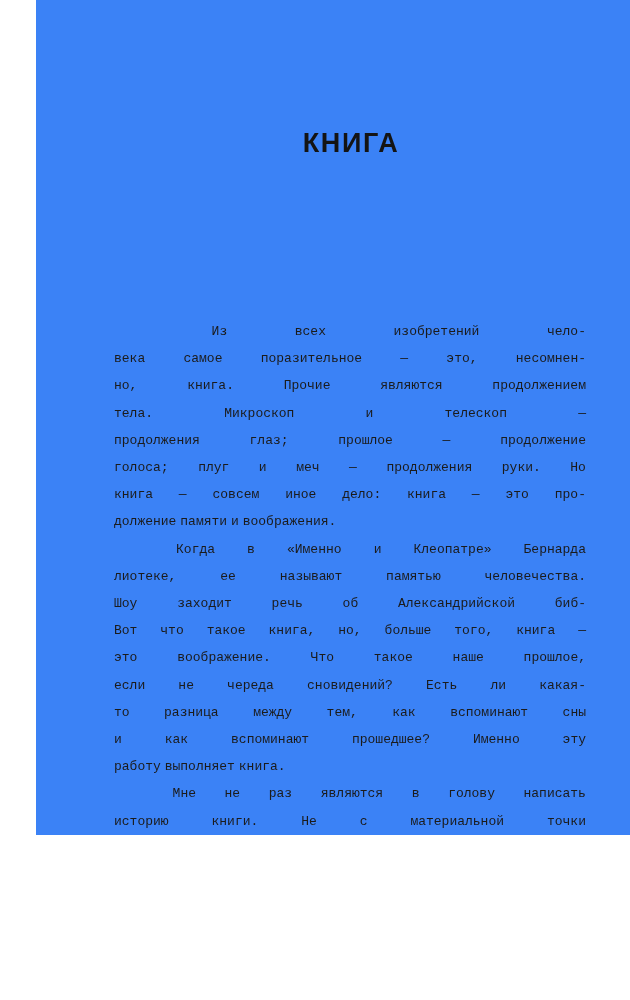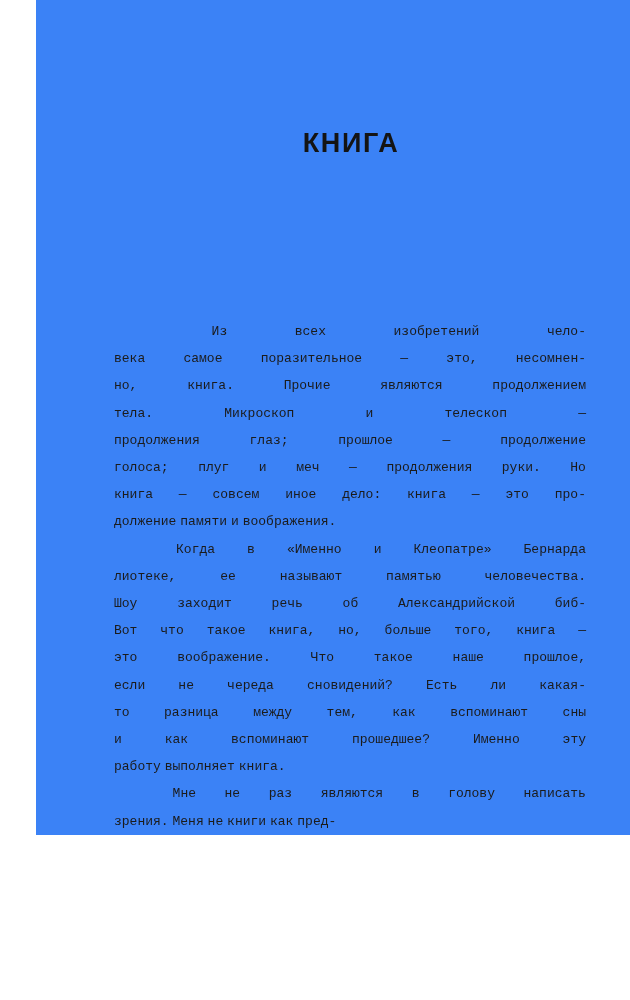--- a/index.html
+++ b/index.html
@@ -110,19 +110,20 @@
         <span class="line"><span class="w">Шоу</span><span class="w">заходит</span><span class="w">речь</span><span class="w">об</span><span class="w">Александрийской</span><span class="w">биб-</span></span>
         <span class="line"><span class="w">Вот</span><span class="w">что</span><span class="w">такое</span><span class="w">книга,</span><span class="w">но,</span><span class="w">больше</span><span class="w">того,</span><span class="w">книга</span><span class="w">—</span></span>
         <span class="line"><span class="w">это</span><span class="w">воображение.</span><span class="w">Что</span><span class="w">такое</span><span class="w">наше</span><span class="w">прошлое,</span></span>
         <span class="line"><span class="w">если</span><span class="w">не</span><span class="w">череда</span><span class="w">сновидений?</span><span class="w">Есть</span><span class="w">ли</span><span class="w">какая-</span></span>
         <span class="line"><span class="w">то</span><span class="w">разница</span><span class="w">между</span><span class="w">тем,</span><span class="w">как</span><span class="w">вспоминают</span><span class="w">сны</span></span>
         <span class="line"><span class="w">и</span><span class="w">как</span><span class="w">вспоминают</span><span class="w">прошедшее?</span><span class="w">Именно</span><span class="w">эту</span></span>
         <span class="line last"><span class="w">работу</span><span class="w">выполняет</span><span class="w">книга.</span></span>
       </p>
       <p class="para">
         <span class="line"><span class="indent"></span><span class="w">Мне</span><span class="w">не</span><span class="w">раз</span><span class="w">являются</span><span class="w">в</span><span class="w">голову</span><span class="w">написать</span></span>
+        <span class="line"><span class="w">историю</span><span class="w">книги.</span><span class="w">Не</span><span class="w">с</span><span class="w">материальной</span><span class="w">точки</span></span>
         <span class="line last"><span class="w">зрения.</span><span class="w">Меня</span><span class="w">не</span><span class="w">книги</span><span class="w">как</span><span class="w">пред-</span></span>
       </p>
     </div>
 
   <div class="folio">9</div>
 
 </div>
 
 </body></html>

